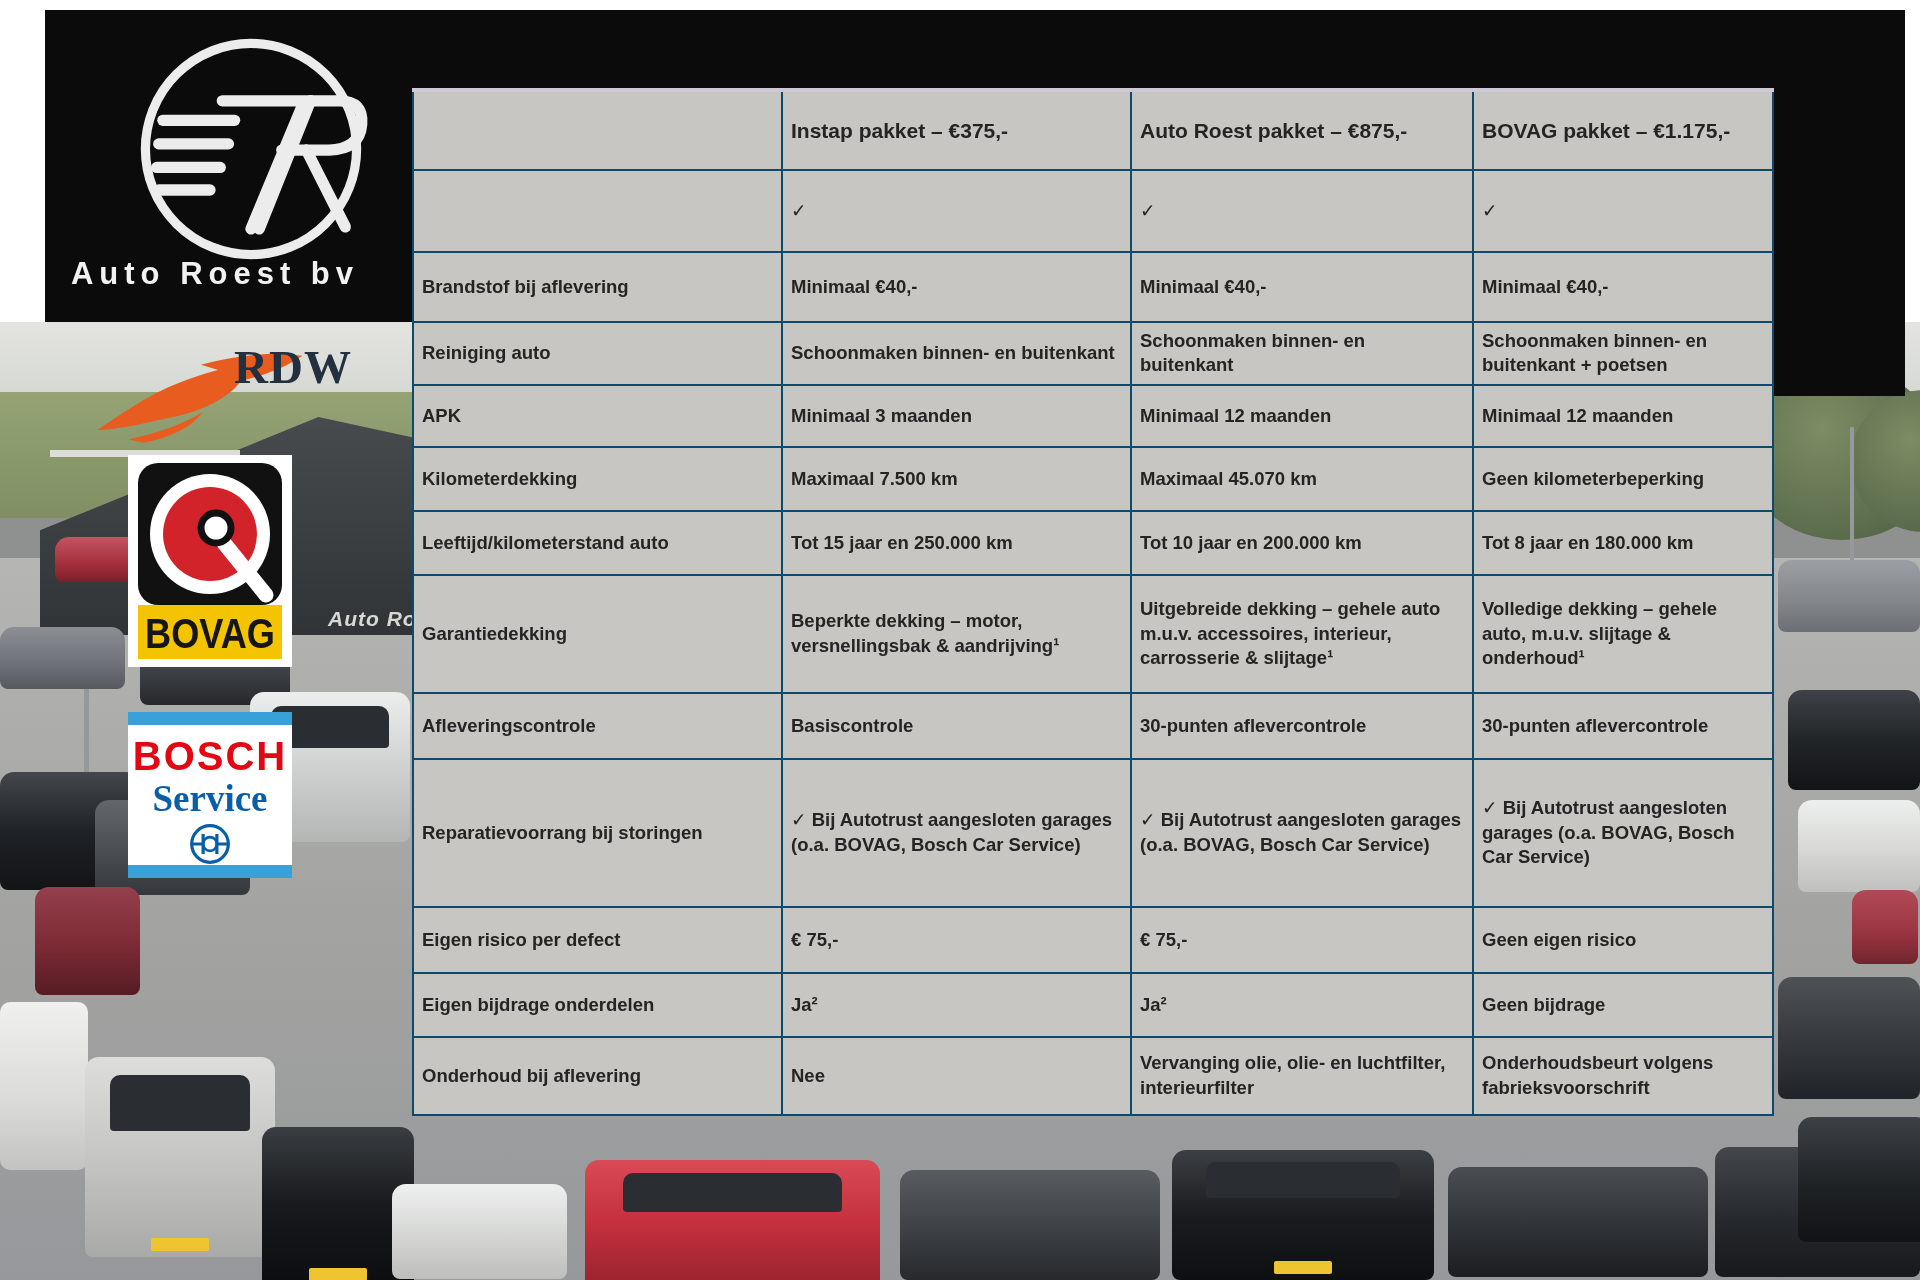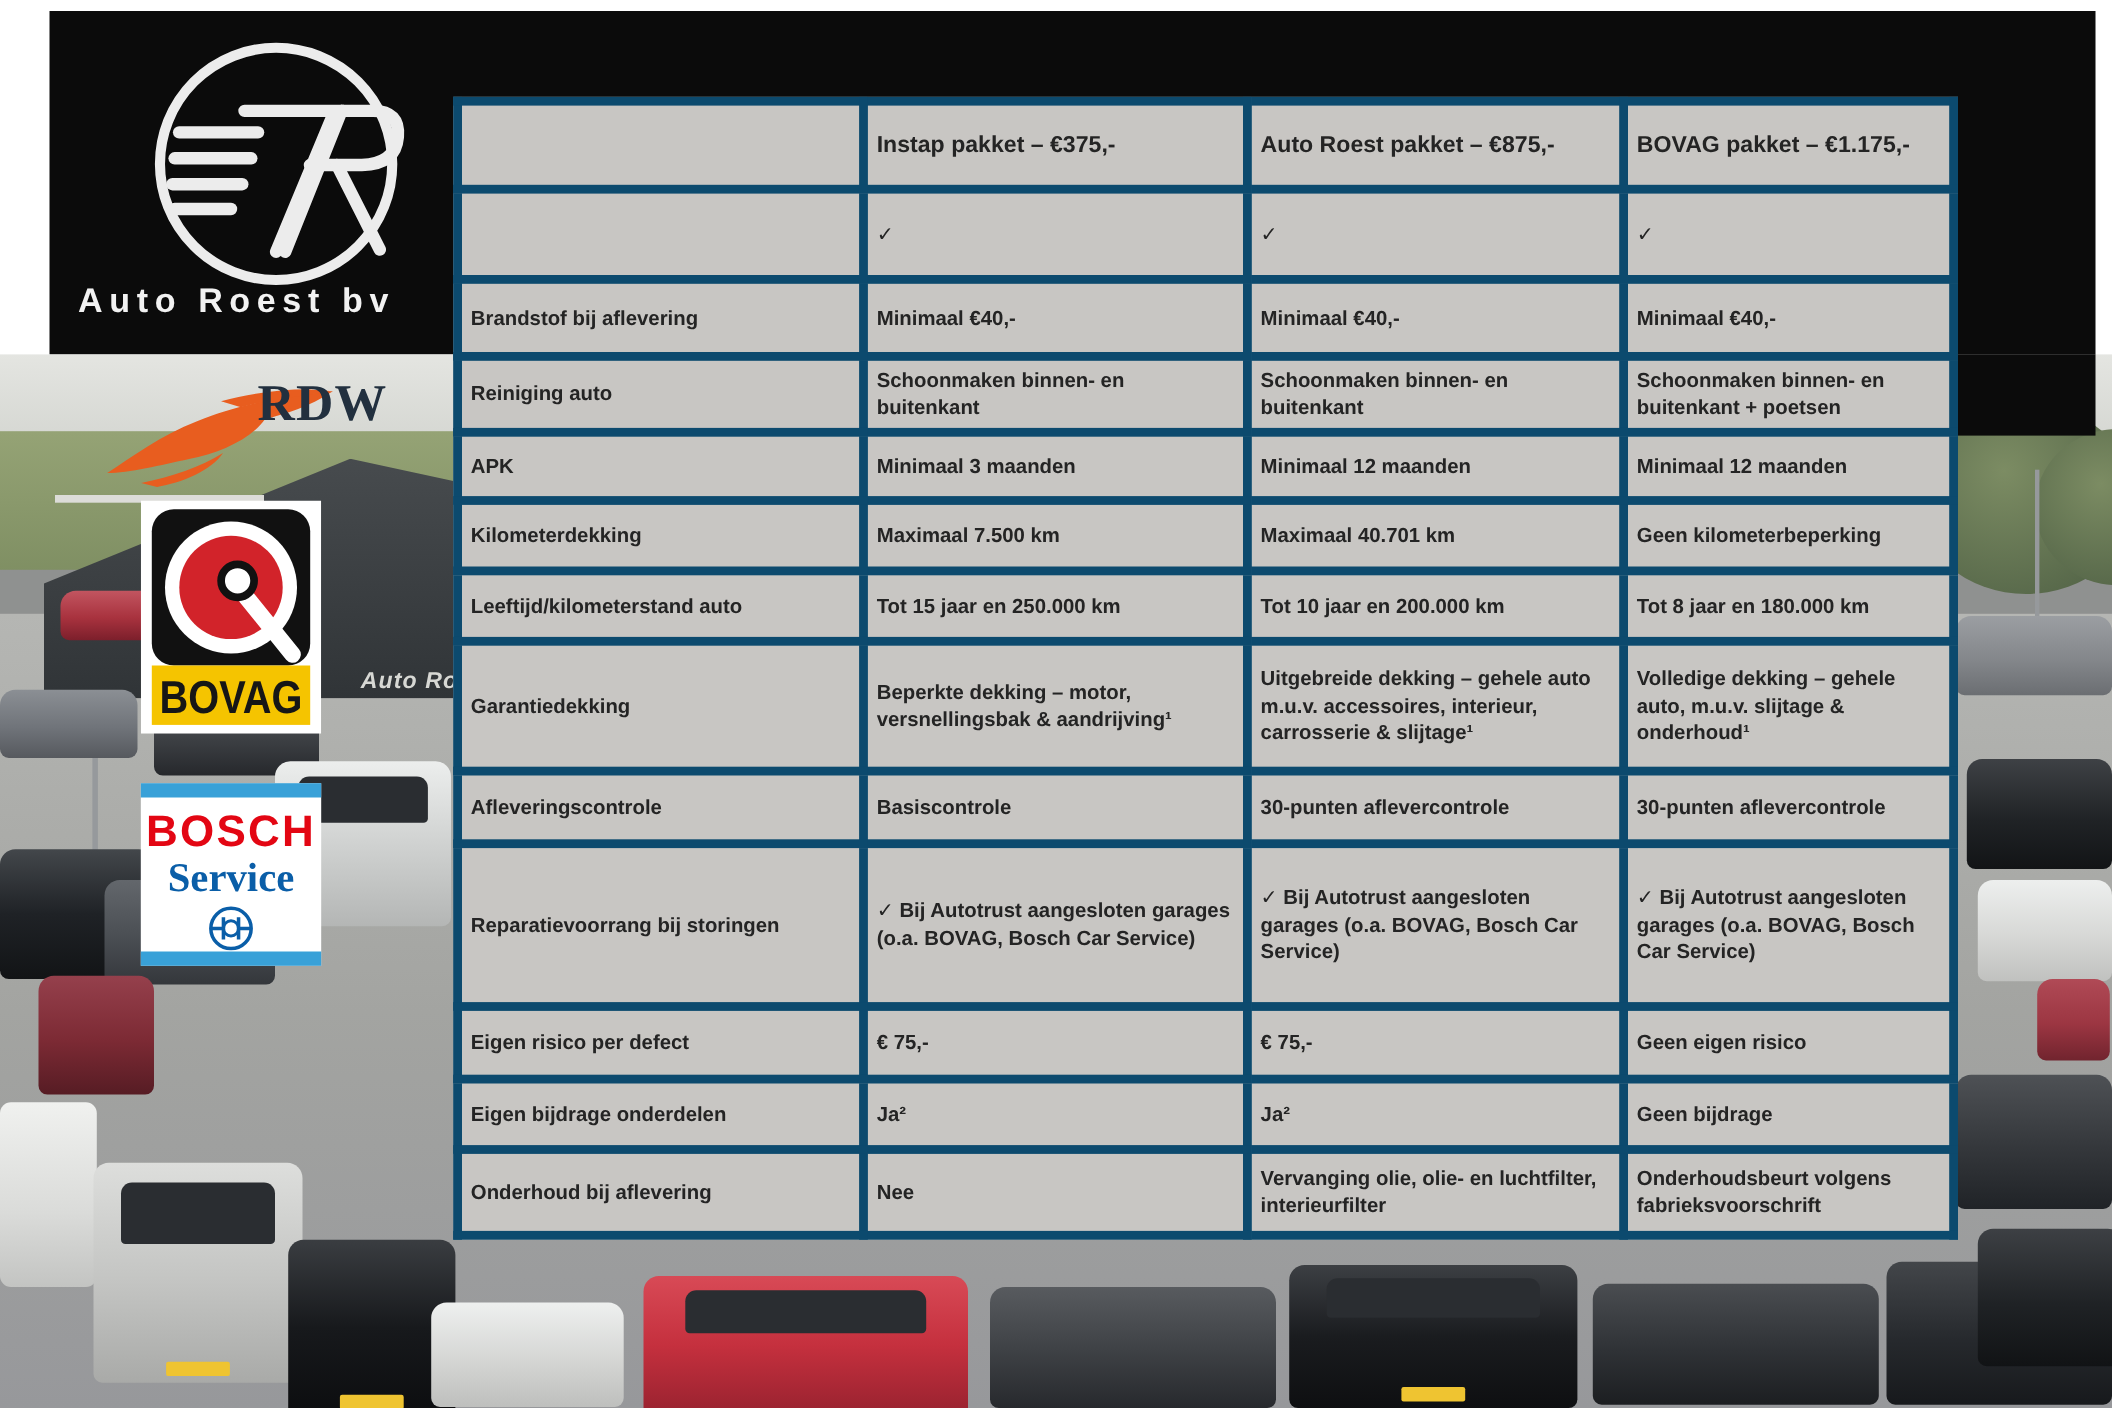--- a/index.html
+++ b/index.html
@@ -44,21 +44,21 @@
   .bosch .bar.top{top:0;} .bosch .bar.bot{bottom:0;}
   .bosch-brand{display:block;margin-top:22px;color:#e30613;font-size:40px;font-weight:bold;letter-spacing:2px;}
   .bosch-service{display:block;margin-top:-2px;color:#0a5ea8;font-family:"Liberation Serif","DejaVu Serif",serif;
                  font-size:37px;font-weight:bold;}
   .bosch svg{margin-top:2px;}
 
   
   .pkg-table{position:absolute;left:412px;top:88px;width:1360px;z-index:6;border-collapse:collapse;
              table-layout:fixed;background:#c8c6c3;color:#242424;
              border:2px solid #4f4f4f;border-top:4px solid #cfc9d6;}
-  .pkg-table th,.pkg-table td{border:8px solid #0c4a6e;vertical-align:middle;text-align:left;
+  .pkg-table th,.pkg-table td{border:2px solid #0c4a6e;vertical-align:middle;text-align:left;
              font-weight:bold;line-height:1.32;word-wrap:break-word;}
   .pkg-table th{font-size:21px;padding:6px 8px;}
   .pkg-table td{font-size:18.5px;padding:6px 10px 6px 8px;}
   tr.h{height:80px;} tr.r0{height:82px;} tr.r1{height:70px;} tr.r2{height:60px;} tr.r3{height:62px;}
   tr.r4{height:64px;} tr.r5{height:64px;} tr.r6{height:64px;} tr.r7{height:118px;} tr.r8{height:66px;}
   tr.r9{height:148px;} tr.r10{height:66px;} tr.r11{height:64px;} tr.r12{height:78px;}
 </style>
 </head>
 <body>
 
@@ -201,21 +201,21 @@
       </tr>
       <tr class="r3">
         <td>APK</td>
         <td>Minimaal 3 maanden</td>
         <td>Minimaal 12 maanden</td>
         <td>Minimaal 12 maanden</td>
       </tr>
       <tr class="r5">
         <td>Kilometerdekking</td>
         <td>Maximaal 7.500 km</td>
-        <td>Maximaal 40.701 km</td>
+        <td>Maximaal 45.070 km</td>
         <td>Geen kilometerbeperking</td>
       </tr>
       <tr class="r6">
         <td>Leeftijd/kilometerstand auto</td>
         <td>Tot 15 jaar en 250.000 km</td>
         <td>Tot 10 jaar en 200.000 km</td>
         <td>Tot 8 jaar en 180.000 km</td>
       </tr>
       <tr class="r7">
         <td>Garantiedekking</td>

